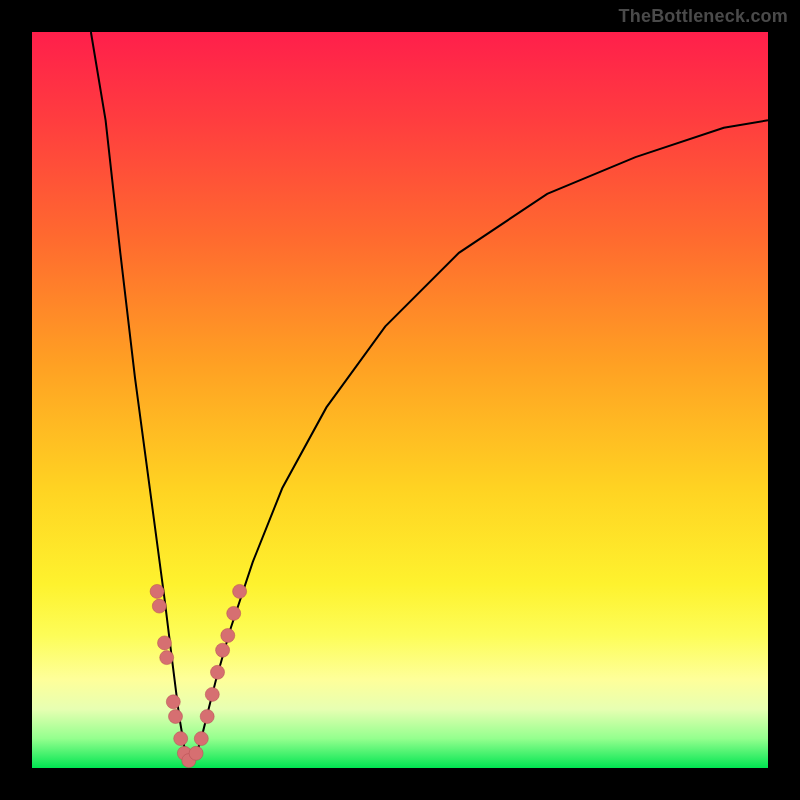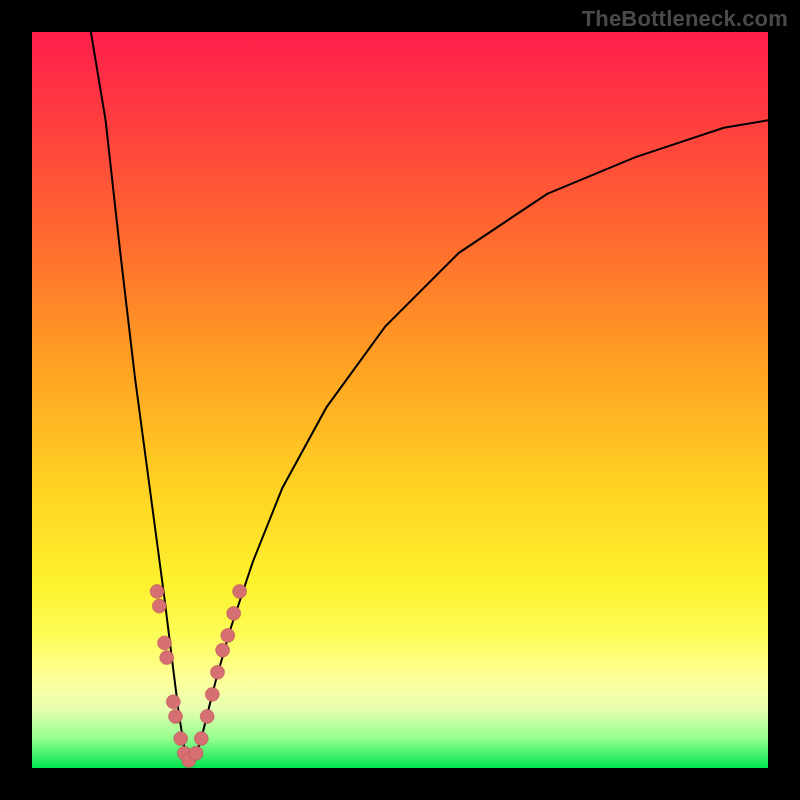--- a/index.html
+++ b/index.html
@@ -36,21 +36,21 @@
       #feff9a 88%,
       #e7ffb2 92%,
       #94ff8e 96%,
       #00e551 100%);
   }
   .watermark {
     position: absolute;
     top: 6px;
     right: 12px;
     color: #4a4a4a;
-    font-size: 22px;
+    font-size: 18px;
     font-weight: 600;
     letter-spacing: 0.2px;
     user-select: none;
   }
   svg.curve {
     position: absolute;
     top: 0;
     left: 0;
     width: 736px;
     height: 736px;

